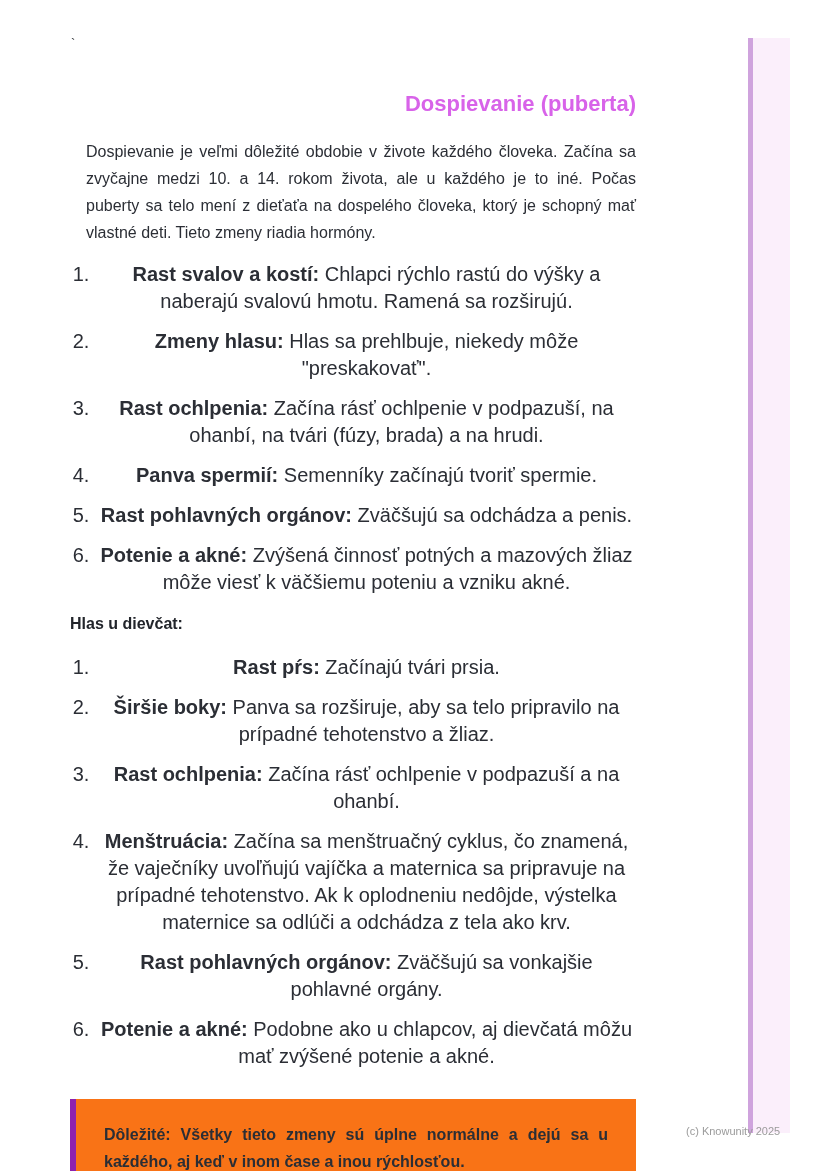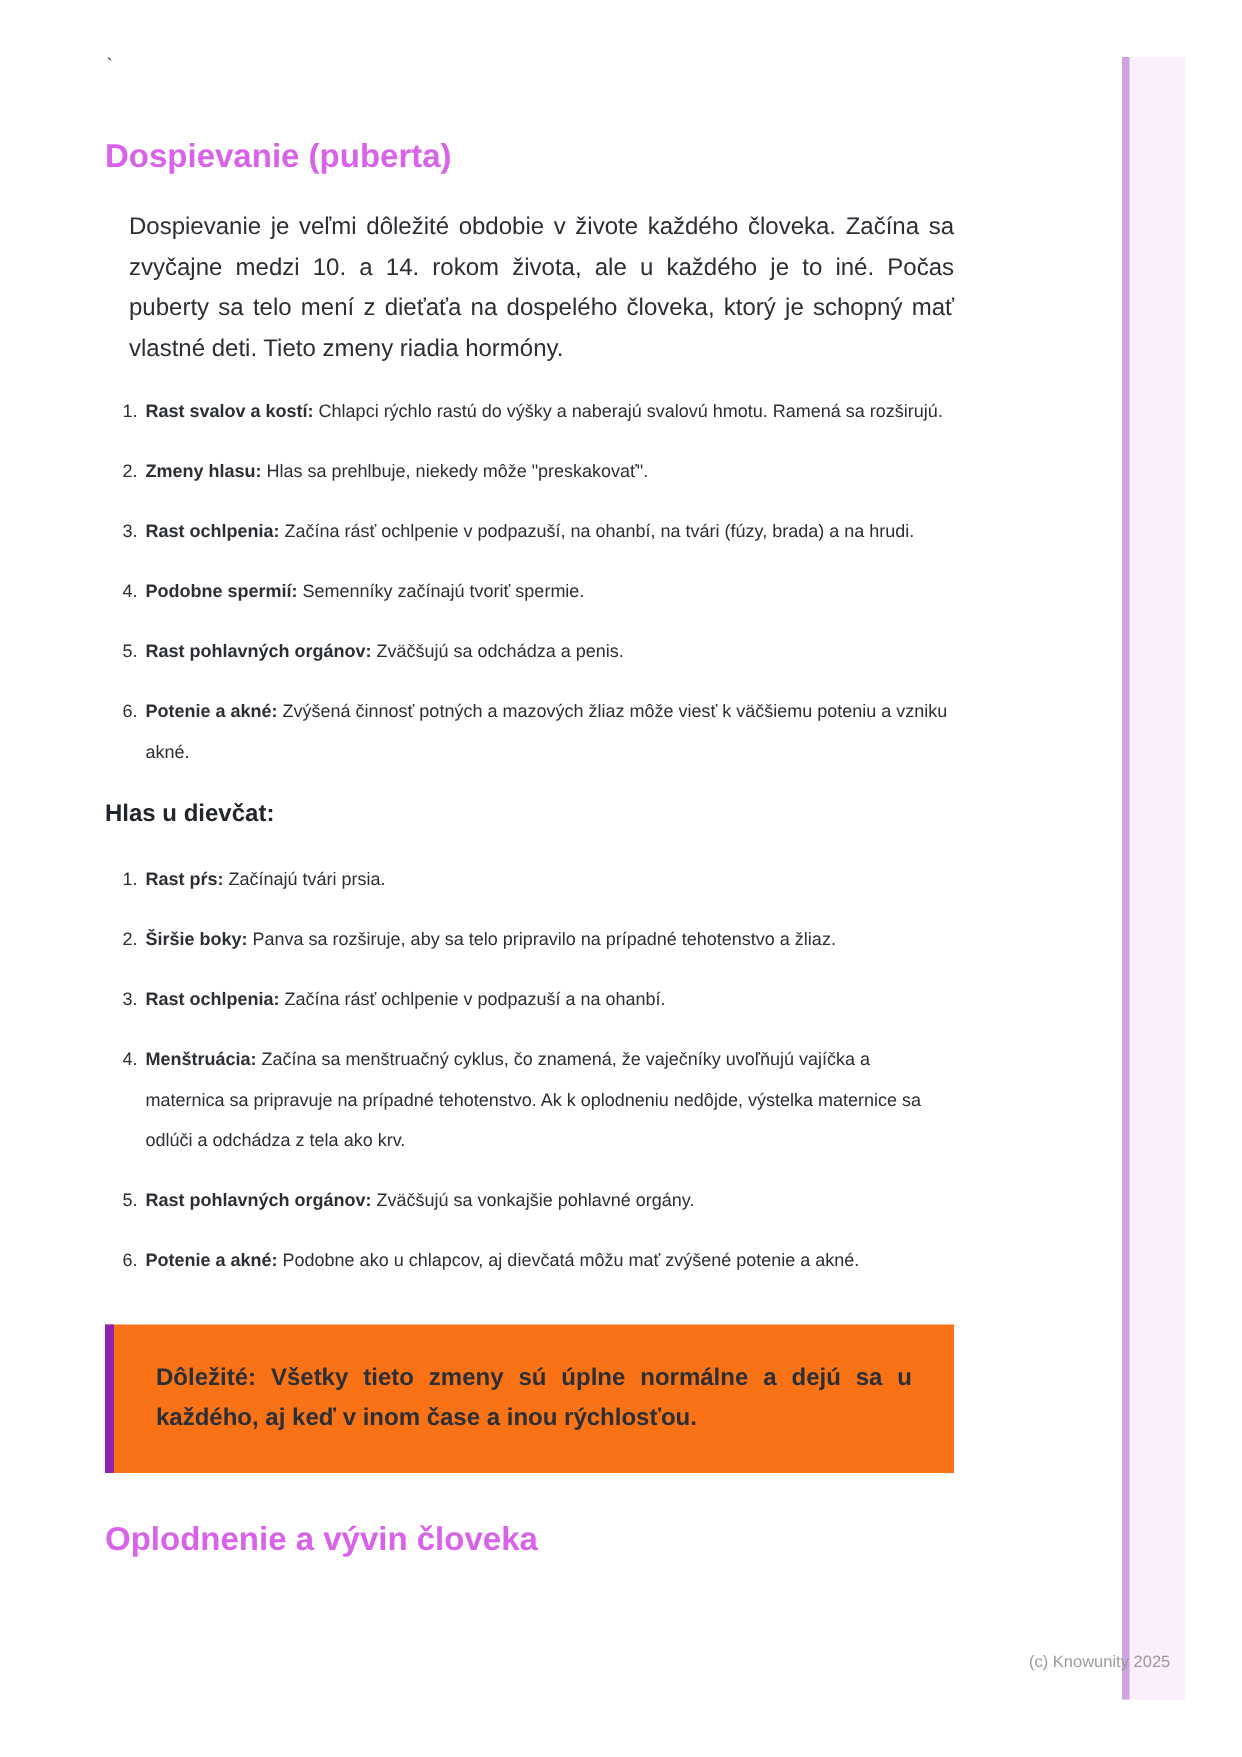--- a/index.html
+++ b/index.html
@@ -33,61 +33,63 @@
     left: 70px;
     top: 90px;
     width: 566px;
   }
   h1.doc-heading {
     margin: 0 0 20px 0;
     font-size: 22px;
     line-height: 28px;
     font-weight: bold;
     color: #d863e9;
+    text-align: right;
   }
   h1.doc-heading.second {
     margin: 30px 0 0 0;
   }
   p.intro {
     margin: 0 0 15px 16px;
     font-size: 16px;
     line-height: 27px;
     text-align: justify;
   }
   h2.sub-heading {
     margin: 0 0 18px 0;
     font-size: 16px;
     line-height: 24px;
     font-weight: bold;
     color: #22252b;
   }
   ol.change-list {
     margin: 0 0 16px 0;
     padding-left: 25px;
-    font-size: 12px;
+    font-size: 20px;
     line-height: 27px;
+    text-align: center;
   }
   ol.change-list li {
     margin-bottom: 13px;
     padding-left: 2px;
   }
   .callout {
     margin-top: 29px;
     background: #f97316;
     border-left: 6px solid #8e22ae;
     padding: 22px 28px 23px 28px;
     font-size: 16px;
     line-height: 27px;
     text-align: justify;
     font-weight: bold;
   }
   .footer {
     position: absolute;
     left: 686px;
-    top: 1102px;
+    top: 1125px;
     font-size: 11px;
     color: #9b9b9b;
     z-index: 2;
     white-space: nowrap;
   }
 </style>
 </head>
 <body>
 
 <div class="page">
@@ -100,21 +102,21 @@
 
     <h1 class="doc-heading">Dospievanie (puberta)</h1>
 
     <p class="intro">Dospievanie je veľmi dôležité obdobie v živote každého človeka. Začína sa zvyčajne medzi 10. a 14. rokom života, ale u každého je to iné. Počas puberty sa telo mení z dieťaťa na dospelého človeka, ktorý je schopný mať vlastné deti. Tieto zmeny riadia hormóny.</p>
 
 
     <ol class="change-list">
         <li><strong>Rast svalov a kostí:</strong><span> Chlapci rýchlo rastú do výšky a naberajú svalovú hmotu. Ramená sa rozširujú.</span></li>
         <li><strong>Zmeny hlasu:</strong><span> Hlas sa prehlbuje, niekedy môže "preskakovať".</span></li>
         <li><strong>Rast ochlpenia:</strong><span> Začína rásť ochlpenie v podpazuší, na ohanbí, na tvári (fúzy, brada) a na hrudi.</span></li>
-        <li><strong>Podobne spermií:</strong><span> Semenníky začínajú tvoriť spermie.</span></li>
+        <li><strong>Panva spermií:</strong><span> Semenníky začínajú tvoriť spermie.</span></li>
         <li><strong>Rast pohlavných orgánov:</strong><span> Zväčšujú sa odchádza a penis.</span></li>
         <li><strong>Potenie a akné:</strong><span> Zvýšená činnosť potných a mazových žliaz môže viesť k väčšiemu poteniu a vzniku akné.</span></li>
       </ol>
 
     <h2 class="sub-heading">Hlas u dievčat:</h2>
 
     <ol class="change-list">
         <li><strong>Rast pŕs:</strong><span> Začínajú tvári prsia.</span></li>
         <li><strong>Širšie boky:</strong><span> Panva sa rozširuje, aby sa telo pripravilo na prípadné tehotenstvo a žliaz.</span></li>
         <li><strong>Rast ochlpenia:</strong><span> Začína rásť ochlpenie v podpazuší a na ohanbí.</span></li>

